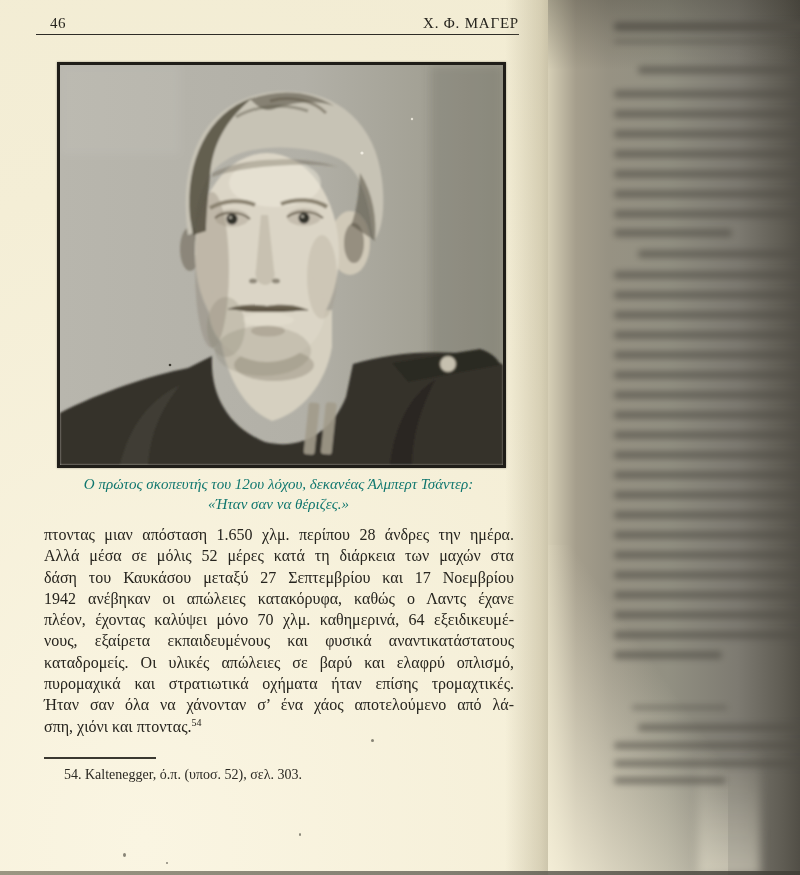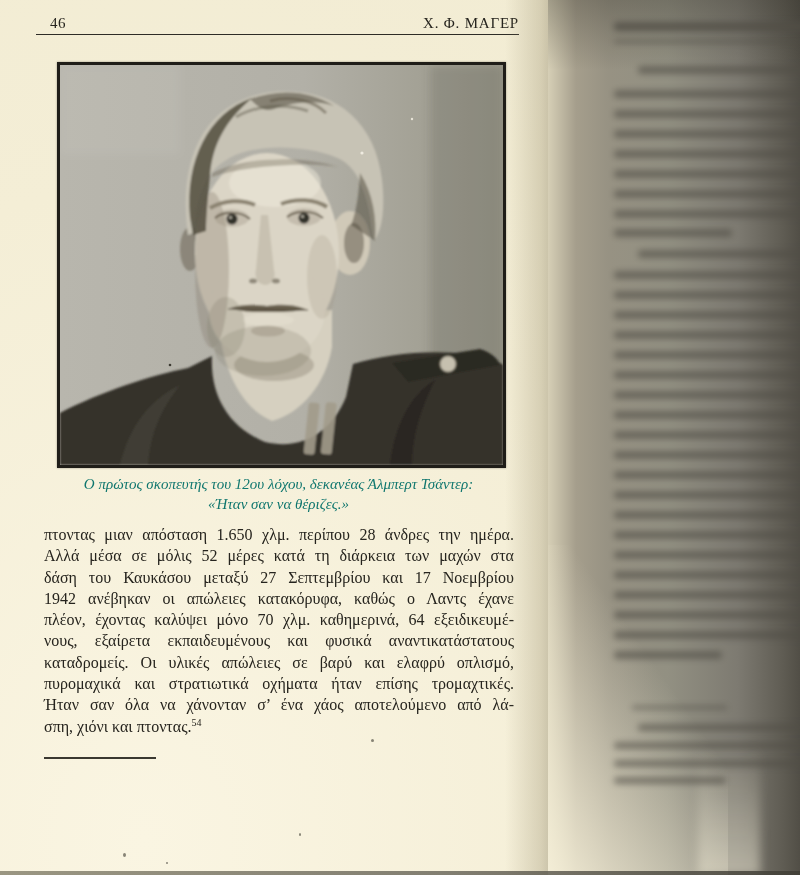--- a/index.html
+++ b/index.html
@@ -193,20 +193,21 @@
           <div class="body-line">πλέον, έχοντας καλύψει μόνο 70 χλμ. καθημερινά, 64 εξειδικευμέ-</div>
           <div class="body-line">νους, εξαίρετα εκπαιδευμένους και φυσικά αναντικατάστατους</div>
           <div class="body-line">καταδρομείς. Οι υλικές απώλειες σε βαρύ και ελαφρύ οπλισμό,</div>
           <div class="body-line">πυρομαχικά και στρατιωτικά οχήματα ήταν επίσης τρομαχτικές.</div>
           <div class="body-line">Ήταν σαν όλα να χάνονταν σ’ ένα χάος αποτελούμενο από λά-</div>
         </div>
       <div class="body-line last"><span>σπη, χιόνι και πτοντας.</span><sup>54</sup></div>
     </div>
 
     <div class="fn-rule"></div>
+    <div class="footnote">54. Kaltenegger, ό.π. (υποσ. 52), σελ. 303.</div>
 
     <div class="speck" style="left:371px;top:739px;width:3px;height:3px;"></div>
     <div class="speck" style="left:123px;top:853px;width:3px;height:4px;"></div>
     <div class="speck" style="left:166px;top:862px;width:2px;height:2px;"></div>
     <div class="speck" style="left:299px;top:833px;width:2px;height:3px;"></div>
   </div>
 
   <div class="gutter"></div>
 
   <div class="page-right" id="right-page">

